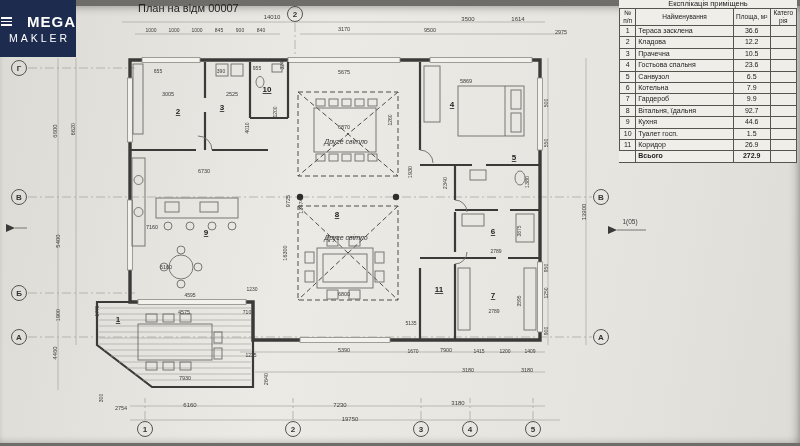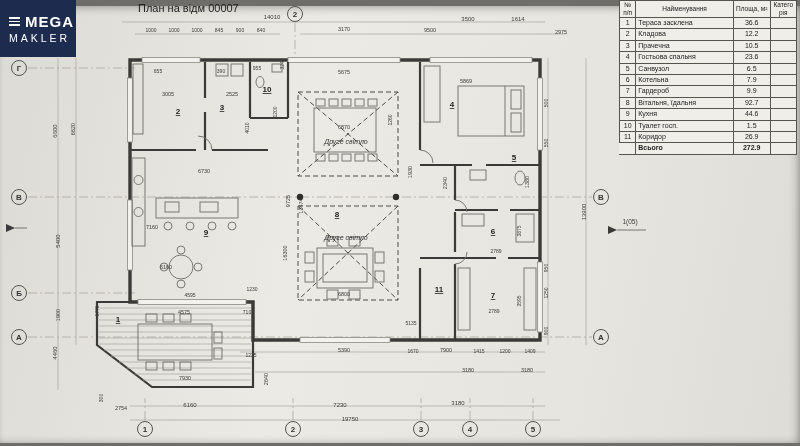--- a/index.html
+++ b/index.html
@@ -24,21 +24,21 @@
   .mark{fill:#3a3a38;stroke:none}
   text.dim{fill:#3c3c3a;text-anchor:middle;font-family:"Liberation Sans",sans-serif;}
   text.room{font-weight:bold;font-size:8px;text-decoration:underline;fill:#222}
   text.note{font-style:italic;font-size:7px;fill:#333}
   #axes circle{fill:none;stroke:#55554f;stroke-width:1}
   #axes text{font-family:"Liberation Sans",sans-serif;font-weight:bold;font-size:8px;
              text-anchor:middle;fill:#333}
   
   .logo{position:absolute;left:0;top:0;width:76px;height:57px;background:#1d2b4e;color:#fff;
         display:flex;flex-direction:column;justify-content:center;padding-left:9px;box-sizing:border-box;}
-  .logo-row{display:flex;align-items:center;gap:5px;}
+  .logo-row{display:flex;align-items:center;gap:15px;justify-content:flex-end;}
   .logo-burger i{display:block;width:11px;height:1.6px;background:#fff;margin:1.8px 0;}
   .logo-mega{font-weight:bold;font-size:15px;letter-spacing:1px;}
   .logo-makler{font-size:10.5px;letter-spacing:3px;margin-top:2px;}
   
   .plan-title{position:absolute;left:138px;top:2px;font-size:11px;color:#222;}
   
   .table-wrap{position:absolute;right:3px;top:0;width:178px;background:#efeee9;color:#222;}
   .table-title{font-size:7.5px;text-align:center;line-height:9px;margin-top:-1px;}
   .table-wrap table{width:100%;border-collapse:collapse;font-size:7px;table-layout:fixed;}
   .table-wrap th,.table-wrap td{border:.7px solid #55554f;padding:0 2px;line-height:10.4px;
@@ -336,20 +336,21 @@
           <i></i>
         </span>
       <span class="logo-mega">MEGA</span>
     </div>
     <div class="logo-makler">MAKLER</div>
   </div>
 
   <div class="plan-title">План на відм 00007</div>
 
   <div class="table-wrap">
+    <div class="table-title">Експлікація приміщень</div>
     <table>
       <colgroup>
           <col class="c1">
           <col class="c2">
           <col class="c3">
           <col class="c4">
         </colgroup>
       <thead>
         <tr>
           <th>№ п/п</th>

